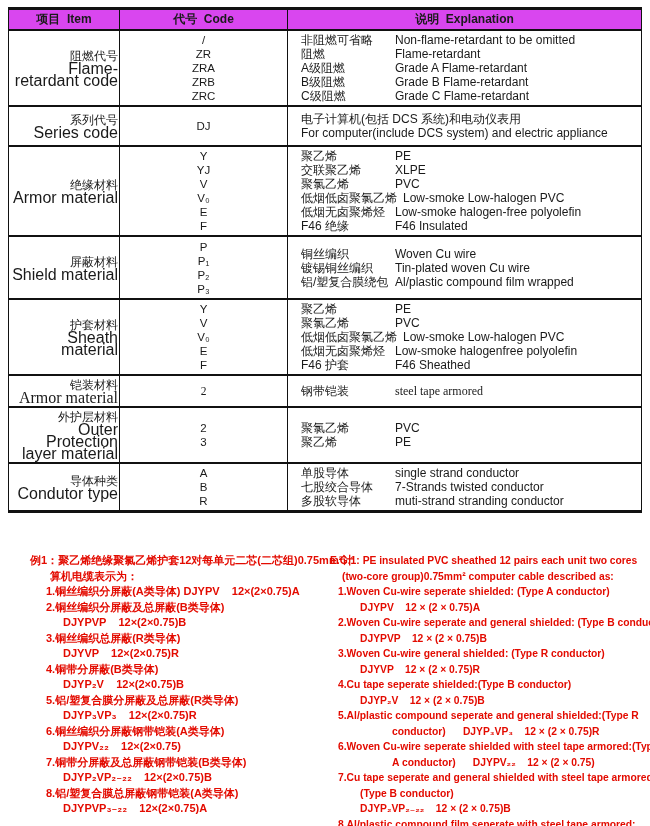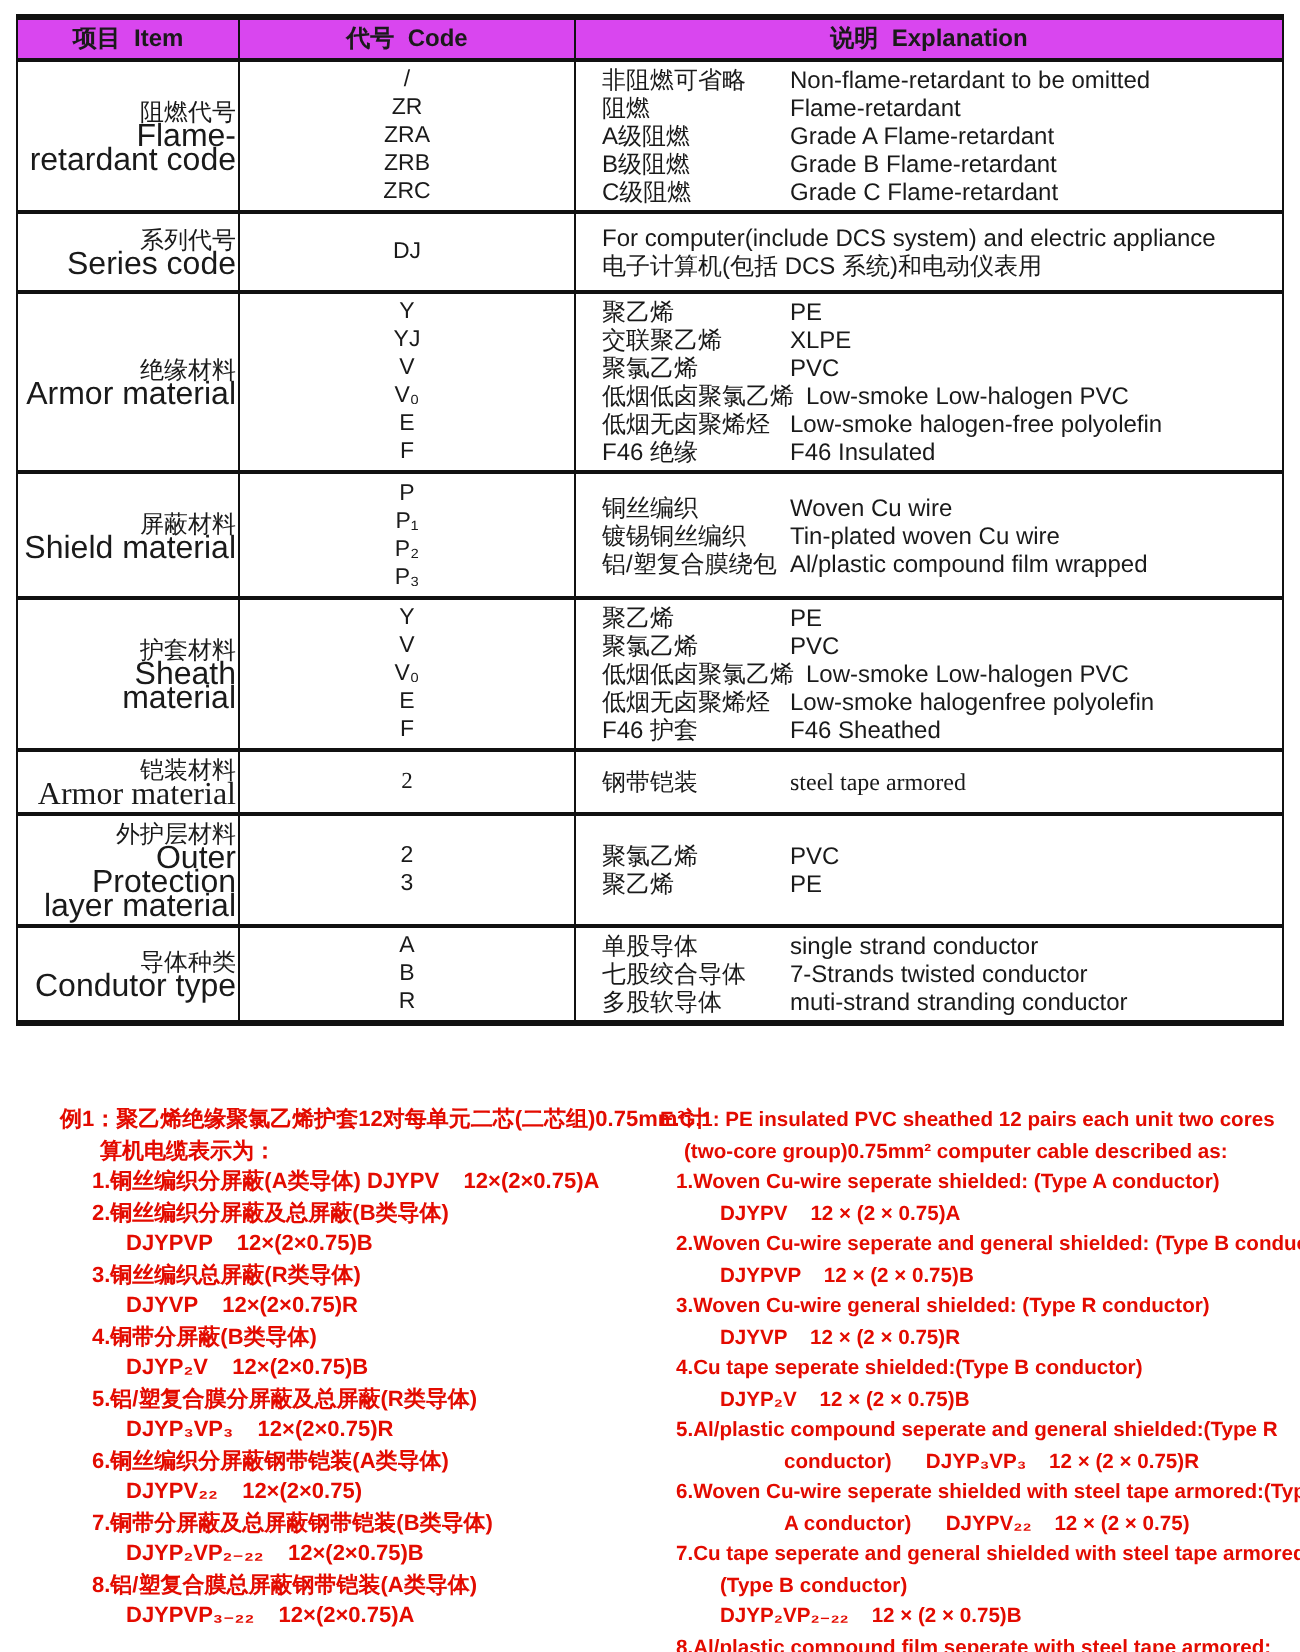--- a/index.html
+++ b/index.html
@@ -79,22 +79,22 @@
         </div>
         <div class="section" style="min-height: 40px;">
           <div class="c-item">
             <div class="cn">系列代号</div>
             <div class="en">Series code</div>
           </div>
           <div class="c-code">
             <div class="codeline">DJ</div>
           </div>
           <div class="c-exp">
+            <div class="expline"><div class="cn">电子计算机(包括 DCS 系统)和电动仪表用</div><div class="en"></div></div>
             <div class="expline"><div class="en">For computer(include DCS system) and electric appliance</div></div>
-            <div class="expline"><div class="cn">电子计算机(包括 DCS 系统)和电动仪表用</div><div class="en"></div></div>
           </div>
         </div>
         <div class="section" style="min-height: 88px;">
           <div class="c-item">
             <div class="cn">绝缘材料</div>
             <div class="en">Armor material</div>
           </div>
           <div class="c-code">
             <div class="codeline">Y</div>
             <div class="codeline">YJ</div>

